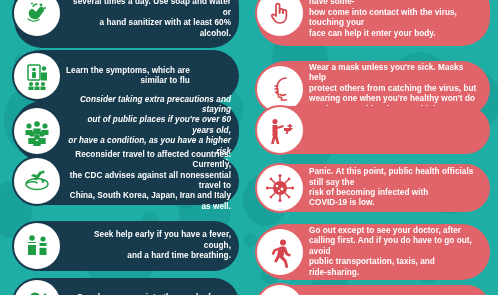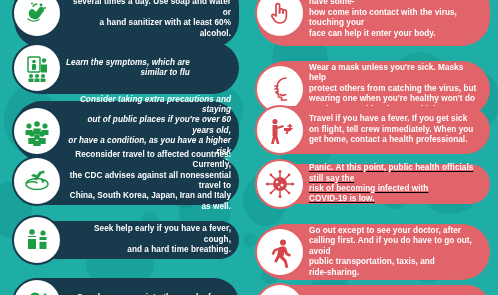--- a/index.html
+++ b/index.html
@@ -112,21 +112,21 @@
           <circle cx="11" cy="6.5" r="1"></circle>
           <path d="M7 22c3 2.6 8 2.8 11 .4" stroke="#1f9d44" stroke-width="1.3" fill="none" stroke-linecap="round"></path>
         </g>
       </svg>
     </span>
     <div class="card-text">Wash your hands for at least 20 seconds,
 several times a day. Use soap and water or
 a hand sanitizer with at least 60% alcohol.</div>
   </div>
 
-  <div class="card card-left" style="top:42px;height:52px;font-style:italic;">
+  <div class="card card-left" style="top:50px;height:52px;">
     <span class="icon-wrap">
       <svg width="32" height="32" viewBox="0 0 32 32">
         <g fill="#1f9d44">
           <rect x="7" y="5" width="12" height="15" rx="1" fill="none" stroke="#1f9d44" stroke-width="1.5"></rect>
           <circle cx="13" cy="9.5" r="1.8"></circle>
           <rect x="11" y="12" width="4" height="6" rx="1.2"></rect>
           <circle cx="23" cy="8.5" r="2.2"></circle>
           <path d="M20 12.5h6v8h-6z" rx="1"></path>
           <circle cx="10" cy="24" r="2"></circle>
           <path d="M7.5 26.5h5v3.5h-5z"></path>
@@ -179,21 +179,21 @@
           <path d="M20 15l1.5 3 2-1-1-3z"></path>
           <circle cx="22" cy="7" r="1.6"></circle>
         </g>
       </svg>
     </span>
     <div class="card-text">Reconsider travel to affected countries. Currently,
 the CDC advises against all nonessential travel to
 China, South Korea, Japan, Iran and Italy as well.</div>
   </div>
 
-  <div class="card card-left" style="top:221px;height:38px;">
+  <div class="card card-left" style="top:221px;height:50px;">
     <span class="icon-wrap">
       <svg width="32" height="32" viewBox="0 0 32 32">
         <g fill="#1f9d44">
           <circle cx="11" cy="8" r="2.8"></circle>
           <path d="M7 12h8v13H7z"></path>
           <rect x="6" y="13" width="10" height="2" fill="#fff"></rect>
           <circle cx="22" cy="9" r="2.6"></circle>
           <path d="M18.5 13h7v12h-7z"></path>
           <rect x="18" y="16" width="8" height="1.8" fill="#fff"></rect>
         </g>
@@ -262,26 +262,23 @@
           <path d="M8.5 11h5v11h-5z"></path>
           <path d="M9 22l-2 8h2.6l1.6-5.5 1.6 5.5h2.6l-2-8z"></path>
           <path d="M13 13l6-2 1 2-7 2z"></path>
           <path d="M20 14h9l-2.5 3H20z"></path>
           <path d="M22.5 17l-1 3h1.8l1.5-3z"></path>
           <rect x="25" y="10" width="1.6" height="5"></rect>
           <rect x="23.5" y="11.3" width="4.6" height="1.6"></rect>
         </g>
       </svg>
     </span>
-    <div class="card-text">Travel if you have a fever. If you get sick
-on flight, tell crew immediately. When you
-get home, contact a health professional.</div>
-  </div>
-
-  <div class="card card-right" style="top:164px;height:40px;text-decoration:underline;">
+  </div>
+
+  <div class="card card-right" style="top:164px;height:48px;">
     <span class="icon-wrap">
       <svg width="32" height="32" viewBox="0 0 32 32">
         <g fill="#d6454b">
           <circle cx="16" cy="16" r="7"></circle>
           <circle cx="13" cy="14" r="1.3" fill="#fff"></circle>
           <circle cx="18" cy="17" r="1.5" fill="#fff"></circle>
           <circle cx="15" cy="19" r="1" fill="#fff"></circle>
         </g>
         <g stroke="#d6454b" stroke-width="1.5" stroke-linecap="round">
           <path d="M16 9V4"></path>

